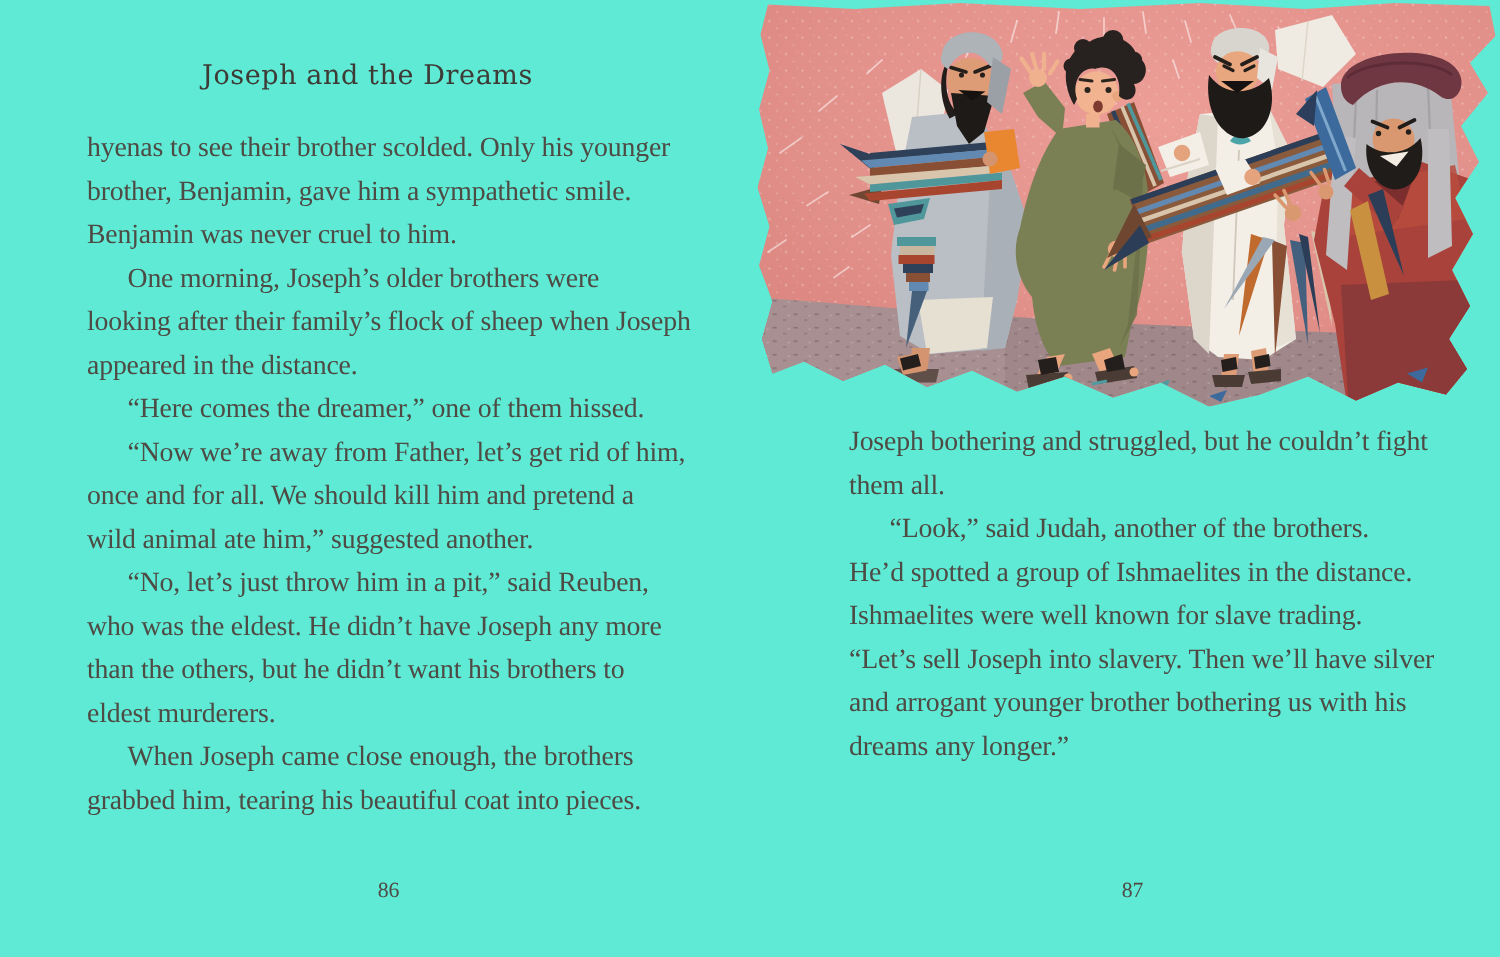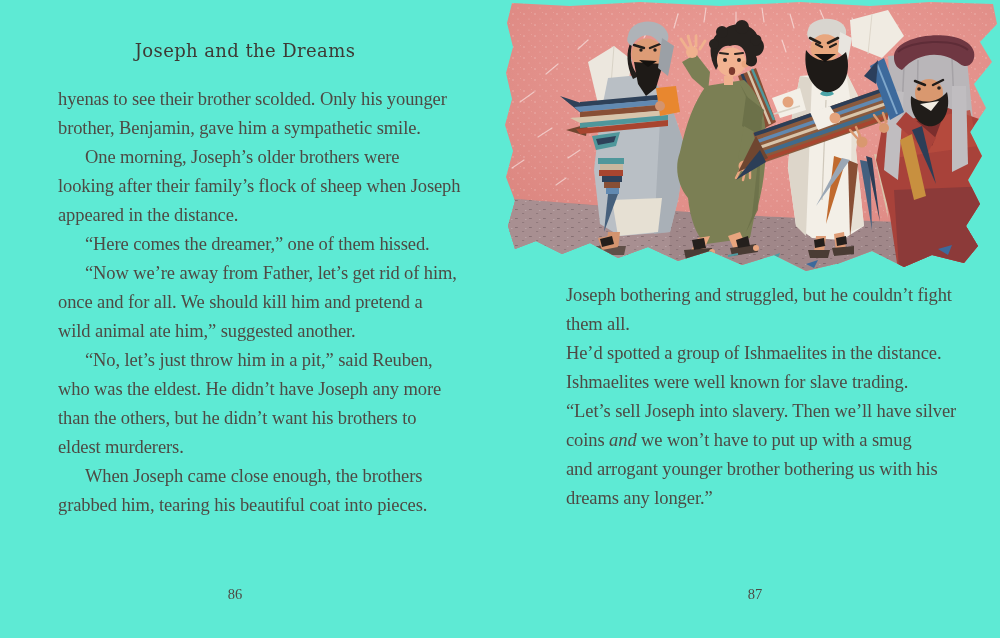--- a/index.html
+++ b/index.html
@@ -7,35 +7,36 @@
           font-family:"Liberation Serif",serif;}
   .chapter-title{position:absolute;left:58px;top:40px;width:374px;text-align:center;
           font-family:"DejaVu Serif",serif;font-size:18px;color:#3e3a35;letter-spacing:.4px;}
   .textcol{position:absolute;font-size:18.5px;color:#4e4a44;letter-spacing:-0.1px;}
   .textcol .line{height:29px;line-height:29px;white-space:nowrap;}
   .textcol .line.in{padding-left:27px;}
   .textcol em{font-style:italic;}
   #left-text{left:58px;top:85px;width:382px;}
   #right-text{left:566px;top:281px;width:408px;}
   .pagenum{position:absolute;top:586px;width:374px;text-align:center;font-size:14.5px;color:#4e4a44;}
-  #pn-left{left:48px;}
+  #pn-left{left:72px;}
   #pn-right{left:568px;}
   .illus{position:absolute;left:500px;top:0;width:500px;height:283px;}
   .illus svg{display:block;}
 </style>
 </head>
 <body>
 
 <div class="spread">
 
   <div class="chapter-title">Joseph and the Dreams</div>
 
   <div class="textcol" id="left-text">
     <div class="line">hyenas to see their brother scolded. Only his younger</div>
     <div class="line">brother, Benjamin, gave him a sympathetic smile.</div>
+    <div class="line">Benjamin was never cruel to him.</div>
     <div class="line in">One morning, Joseph’s older brothers were</div>
     <div class="line">looking after their family’s flock of sheep when Joseph</div>
     <div class="line">appeared in the distance.</div>
     <div class="line in">“Here comes the dreamer,” one of them hissed.</div>
     <div class="line in">“Now we’re away from Father, let’s get rid of him,</div>
     <div class="line">once and for all. We should kill him and pretend a</div>
     <div class="line">wild animal ate him,” suggested another.</div>
     <div class="line in">“No, let’s just throw him in a pit,” said Reuben,</div>
     <div class="line">who was the eldest. He didn’t have Joseph any more</div>
     <div class="line">than the others, but he didn’t want his brothers to</div>
@@ -313,23 +314,23 @@
           <polygon points="438,249 452,245 448,255" fill="#3d6a9c"></polygon>
           <line x1="228" y1="256" x2="238" y2="254" stroke="#4f9aa0" stroke-width="2"></line>
         </g>
       </g>
     </svg>
   </div>
 
   <div class="textcol" id="right-text">
     <div class="line">Joseph bothering and struggled, but he couldn’t fight</div>
     <div class="line">them all.</div>
+    <div class="line in">“Look,” said Judah, another of the brothers.</div>
     <div class="line">He’d spotted a group of Ishmaelites in the distance.</div>
     <div class="line">Ishmaelites were well known for slave trading.</div>
     <div class="line">“Let’s sell Joseph into slavery. Then we’ll have silver</div>
-    <div class="line"><span>coins </span><em>and</em><span> we won’t have to put up with a smug</span></div>
     <div class="line">and arrogant younger brother bothering us with his</div>
     <div class="line">dreams any longer.”</div>
   </div>
 
   <div class="pagenum" id="pn-right">87</div>
 
 </div>
 
 </body></html>

